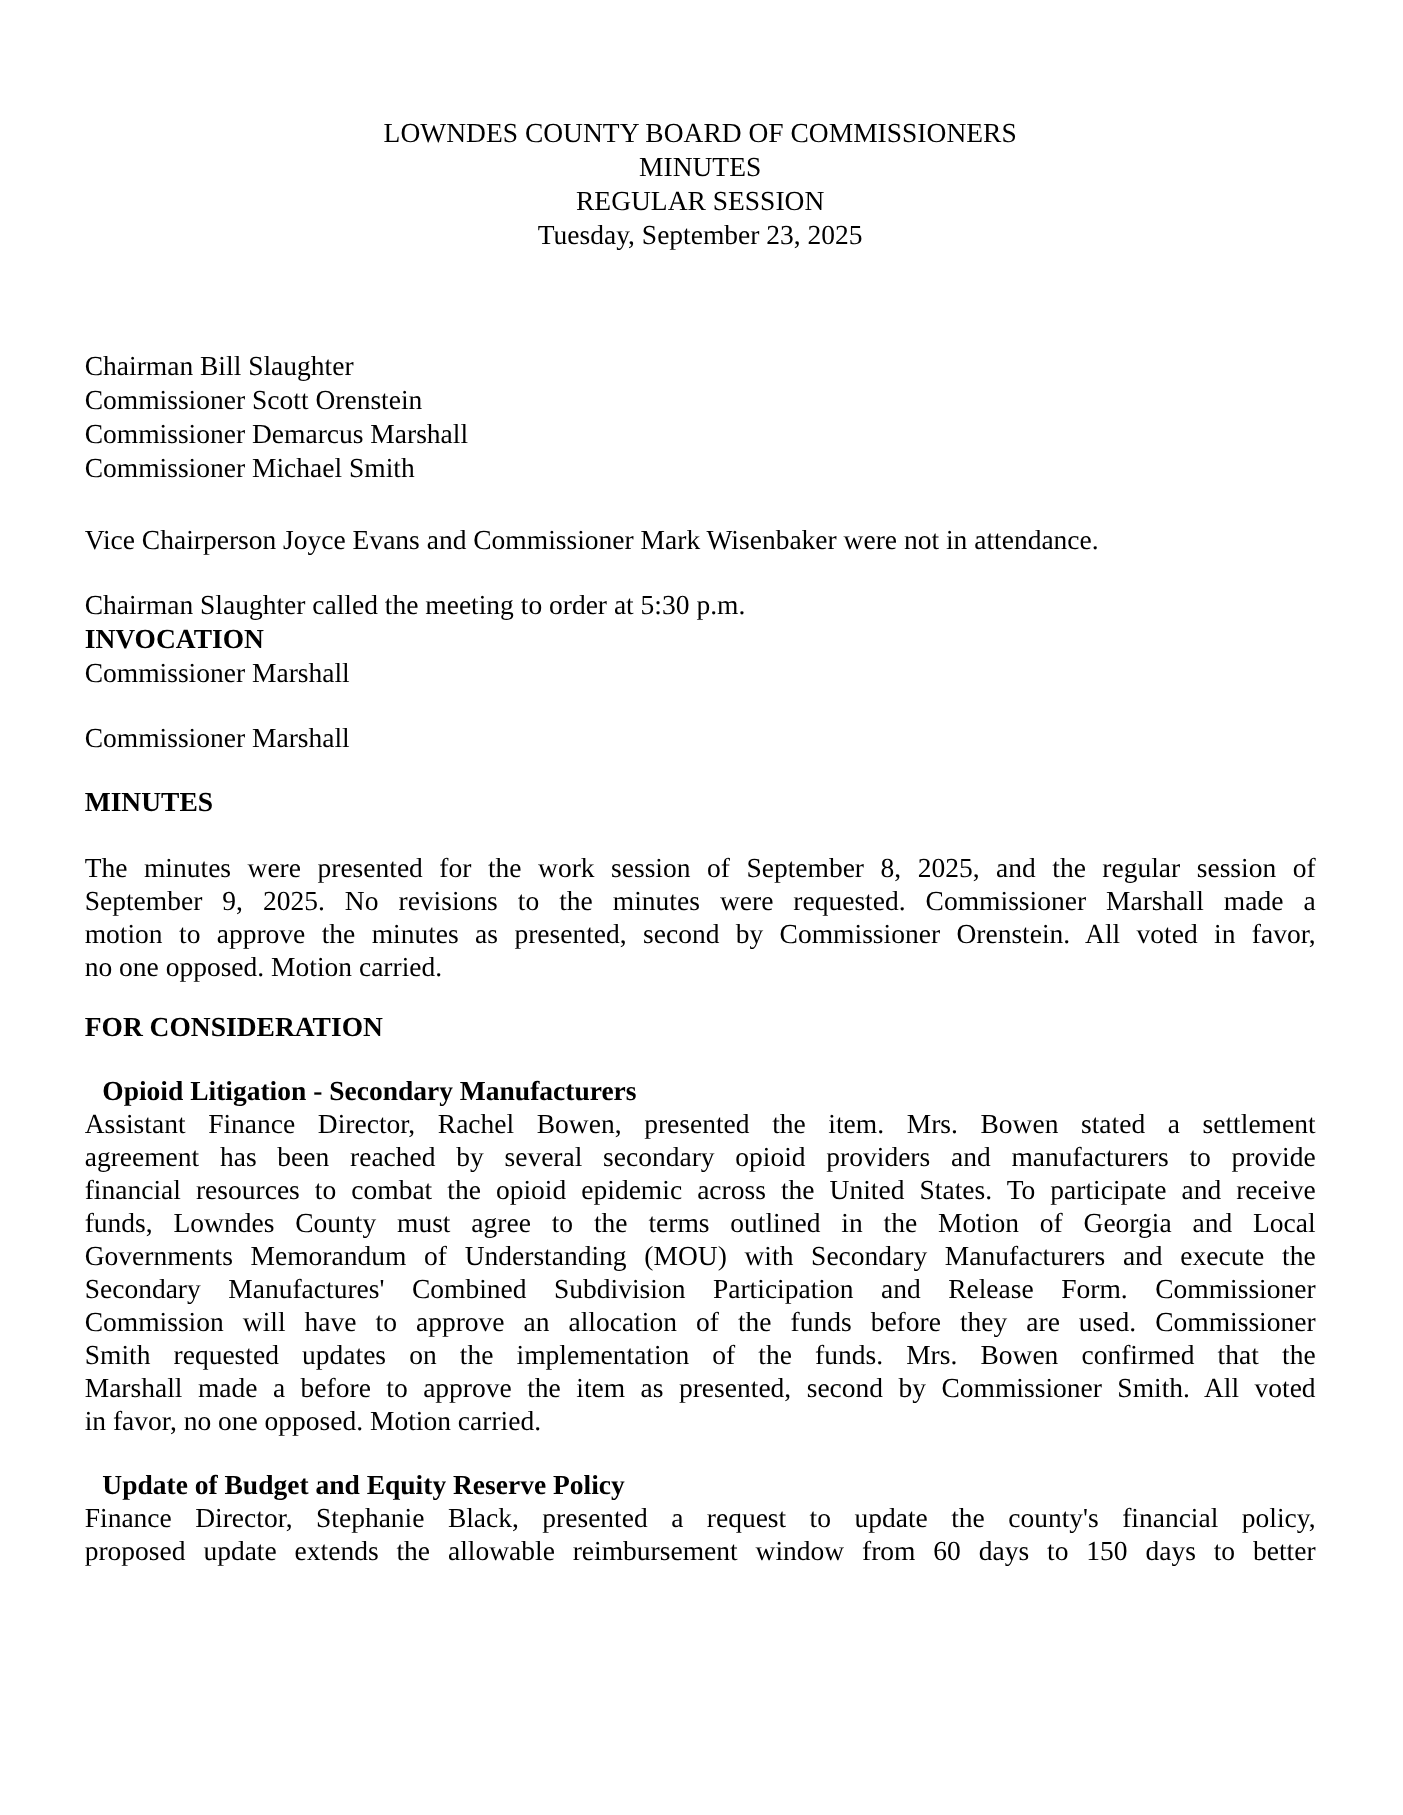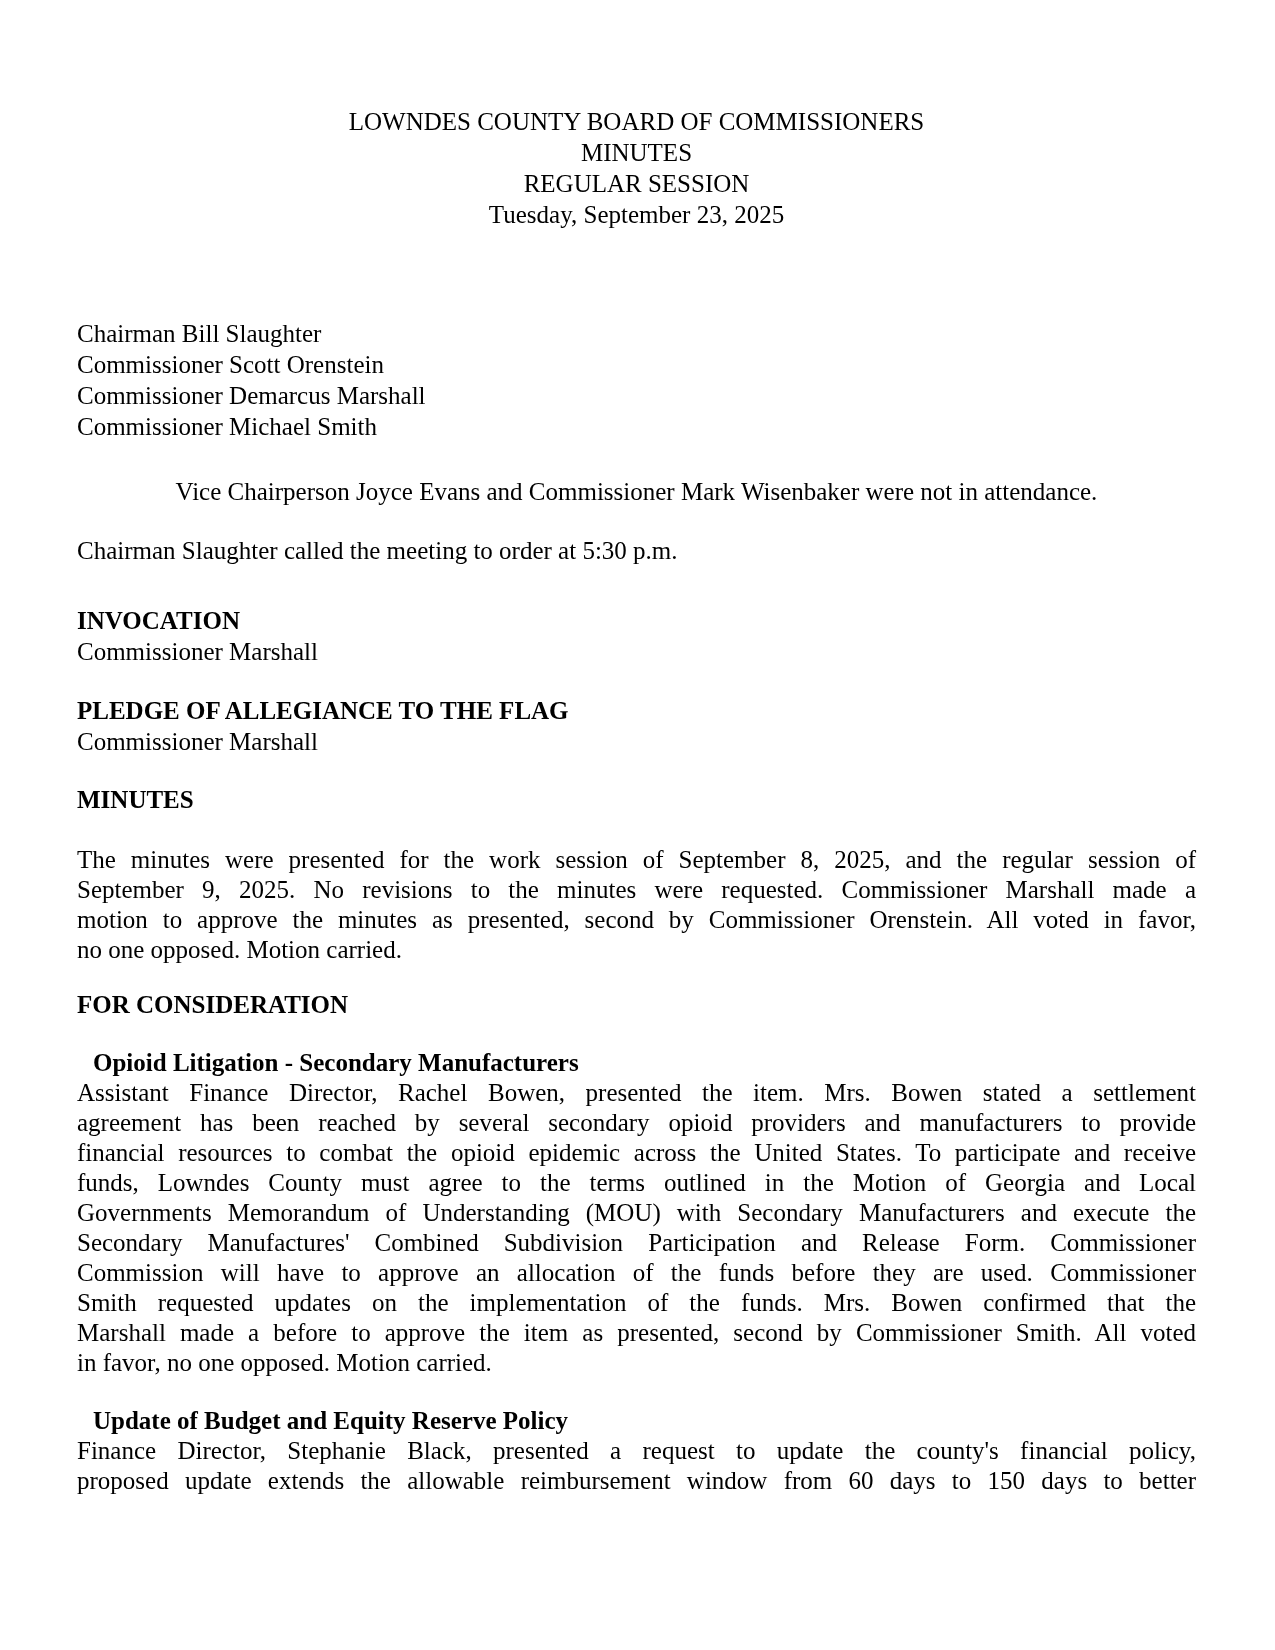--- a/index.html
+++ b/index.html
@@ -23,24 +23,24 @@
     text-align: center;
     line-height: 31px;
   }
   .names-block {
     margin-top: 88px;
     line-height: 31px;
   }
   .single {
     line-height: 31px;
   }
-  .vice  { margin-top: 34px; text-align: center; }
+  .vice  { margin-top: 34px; }
   .call  { margin-top: 28px; }
   .sec   { line-height: 31px; }
-  .sec-invocation { margin-top: 39px; }
+  .sec-invocation { }
   .sec-pledge     { margin-top: 28px; }
   .sec-minutes    { margin-top: 27px; }
   .sec-forcons    { margin-top: 24px; }
   .bold  { font-weight: bold; }
   .para  { line-height: 30px; }
   .para-minutes { margin-top: 30px; }
   .item  { margin-top: 27px; }
   .item-title {
     font-weight: bold;
     line-height: 31px;
@@ -73,21 +73,20 @@
   <div class="single vice">Vice Chairperson Joyce Evans and Commissioner Mark Wisenbaker were not in attendance.</div>
 
   <div class="single call">Chairman Slaughter called the meeting to order at 5:30 p.m.</div>
 
   <div class="sec sec-invocation">
     <div class="bold">INVOCATION</div>
     <div>Commissioner Marshall</div>
   </div>
 
   <div class="sec sec-pledge">
-    <div class="bold">PLEDGE OF ALLEGIANCE TO THE FLAG</div>
     <div>Commissioner Marshall</div>
   </div>
 
   <div class="sec sec-minutes bold">MINUTES</div>
 
   <div class="para para-minutes">
     <div class="jline">The minutes were presented for the work session of September 8, 2025, and the regular session of</div>
     <div class="jline">September 9, 2025. No revisions to the minutes were requested. Commissioner Marshall made a</div>
     <div class="jline">motion to approve the minutes as presented, second by Commissioner Orenstein. All voted in favor,</div>
     <div>no one opposed. Motion carried.</div>

